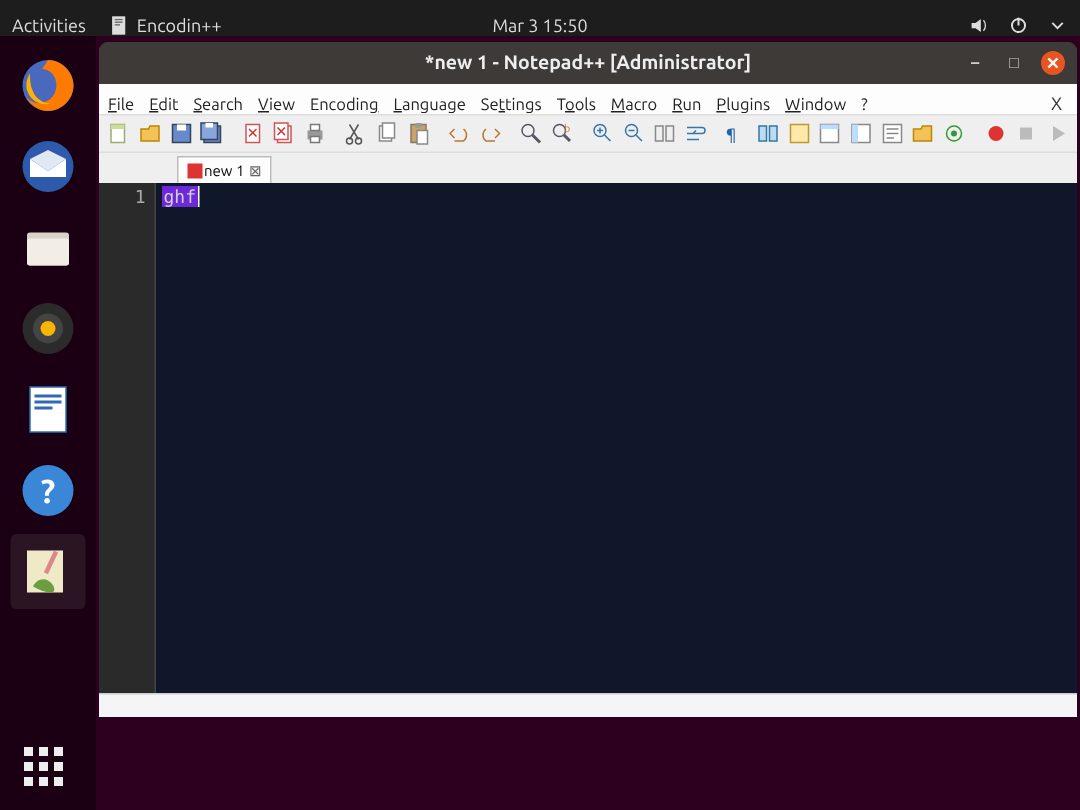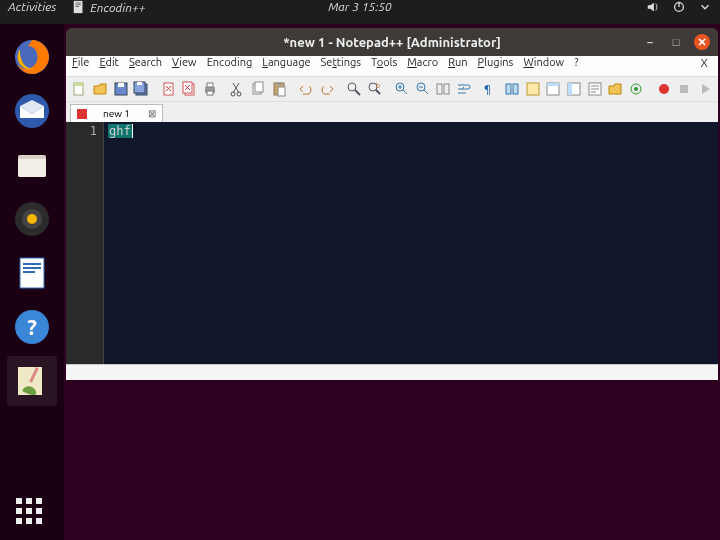--- a/index.html
+++ b/index.html
@@ -10,24 +10,23 @@
   font-size: 11px;
   position: relative;
   overflow: hidden;
 }
 
 .topbar {
   height: 24px;
   background: #1d1d1d;
   color: #ddd;
   display: flex;
-  align-items: flex-start;
+  align-items: flex-end;
   padding: 0 8px;
   font-size: 12px;
-  font-style: italic;
 }
 .topbar .center { position: absolute; left: 50%; transform: translateX(-50%); }
 .topbar .right { margin-left: auto; display: flex; gap: 12px; align-items: center; }
 .topbar .appind { display: flex; align-items: center; gap: 4px; margin-left: 16px; }
 .tb-icon { width: 14px; height: 14px; display: inline-block; }
 
 .dock {
   position: absolute;
   left: 0; top: 24px; bottom: 0;
   width: 64px;
@@ -54,21 +53,21 @@
   grid-template-columns: repeat(3, 6px);
   grid-template-rows: repeat(3, 6px);
   gap: 4px;
 }
 .apps-grid span { background: #eee; width: 6px; height: 6px; }
 
 .window {
   position: absolute;
   left: 66px; top: 28px;
   right: 2px;
-  height: 352px;
+  height: 450px;
   background: #3b3b3b;
   border-radius: 6px 6px 0 0;
   display: flex;
   flex-direction: column;
   overflow: hidden;
 }
 .titlebar {
   height: 28px;
   background: #3d3a37;
   color: #eee;
@@ -86,21 +85,21 @@
 .client {
   background: #f5f5f5;
   flex: 1;
   display: flex;
   flex-direction: column;
 }
 .menubar {
   height: 20px;
   background: #fdfdfd;
   display: flex;
-  align-items: flex-start;
+  align-items: flex-end;
   padding: 0 6px;
   font-size: 11px;
   color: #222;
   gap: 10px;
 }
 .menubar span u { text-decoration: underline; }
 .menubar .x { margin-left: auto; font-size: 12px; color: #333; padding-right: 4px; }
 .toolbar {
   height: 26px;
   background: #efefef;
@@ -126,21 +125,22 @@
 }
 .ftab {
   background: #fdfdfd;
   border: 1px solid #bbb;
   border-bottom: none;
   height: 18px;
   padding: 0 6px;
   font-size: 10px;
   display: flex;
   align-items: center;
-  gap: 16px;
+  gap: 1px;
+  margin-left: 48px;
 }
 .ftab .dot { width: 10px; height: 10px; background: #d33; display:inline-block; }
 .ftab .x { color:#666; font-size:10px; margin-left:2px; }
 .editor {
   flex: 1;
   display: flex;
   background: #11172b;
   color: #d0d0d0;
   font-family: Consolas, monospace;
   font-size: 12px;
@@ -151,21 +151,21 @@
   border-right: 1px solid #444;
   text-align: right;
   padding: 2px 6px 0 0;
   color: #aaa;
 }
 .content {
   flex: 1;
   padding: 2px 4px;
   position: relative;
 }
-.sel { background: #0f766e; padding: 0 1px; }
+.sel { background: #6d28d9; padding: 0 1px; }
 .cursor {
   display: inline-block;
   width: 1px; height: 14px;
   background: #fff;
   vertical-align: text-bottom;
 }
 .statusbar {
   height: 16px;
   background: #f5f5f5;
   border-top: 1px solid #ccc;

